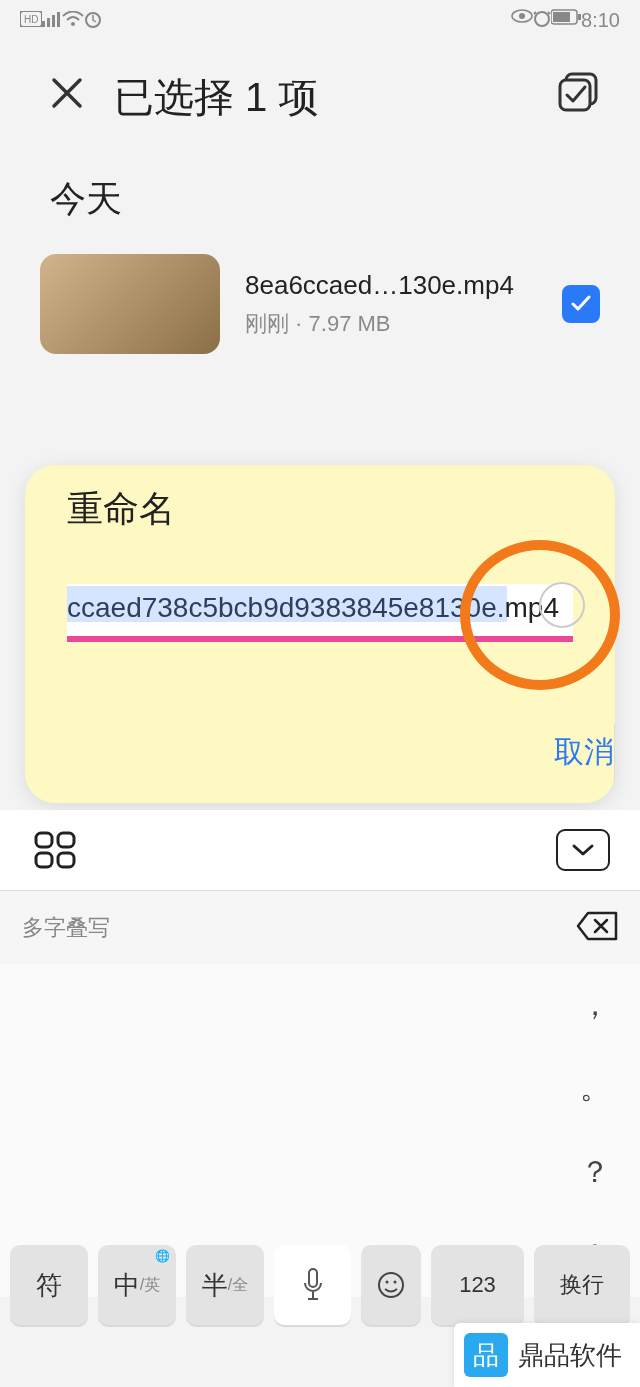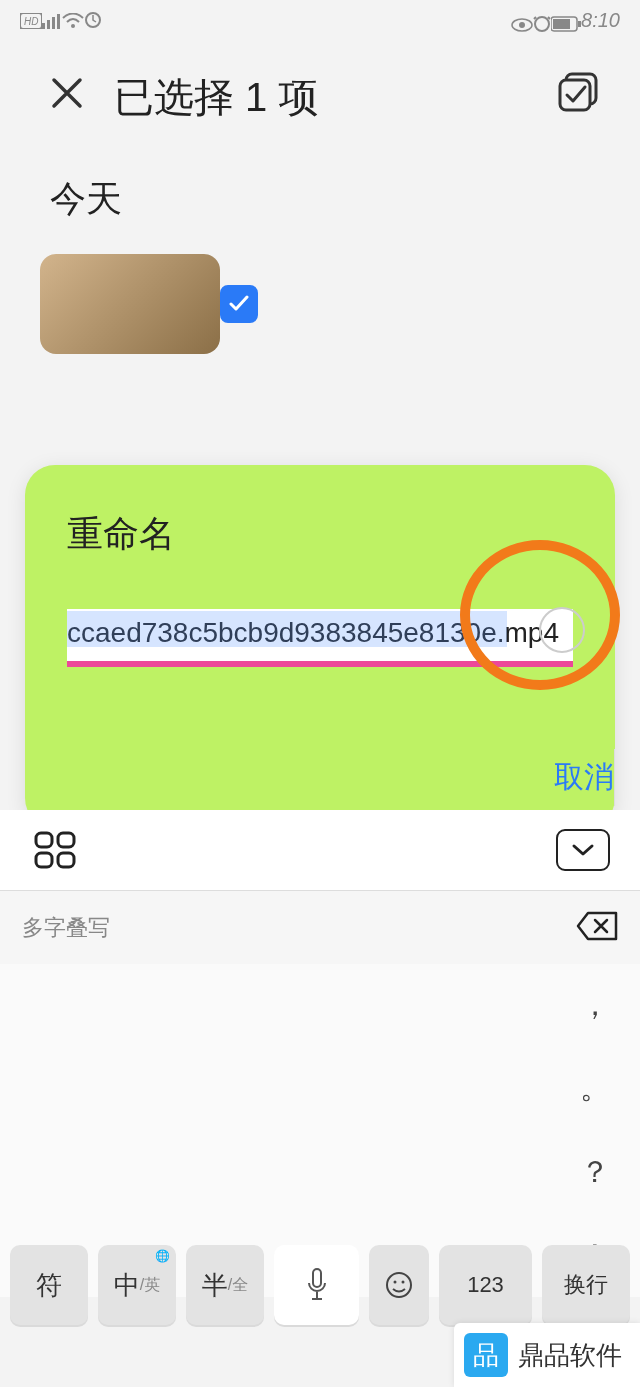--- a/index.html
+++ b/index.html
@@ -3,42 +3,42 @@
 <meta charset="utf-8">
 <style>
 * { box-sizing: border-box; margin: 0; padding: 0; }
 body {
   width: 640px; height: 1387px;
   font-family: -apple-system, "PingFang SC", "Helvetica Neue", Arial, sans-serif;
   background: #f3f3f3; position: relative; overflow: hidden;
 }
 
 .statusbar { height: 40px; display: flex; justify-content: space-between; align-items: center; padding: 0 20px; color: #888; font-size: 20px; }
-.statusbar .left, .statusbar .right { display: flex; align-items: flex-end; gap: 0; font-style: italic; }
+.statusbar .left, .statusbar .right { display: flex; align-items: flex-start; gap: 0; }
 .sb-icon { display: inline-flex; }
 
 .header { display: flex; align-items: flex-start; padding: 30px 40px 30px 50px; }
 .close-x { font-size: 44px; color: #333; }
 .header-title { font-size: 40px; color: #222; margin-left: 30px; font-weight: 500; }
 .select-all { margin-left: auto; }
 
 .section-heading { font-size: 36px; color: #222; padding: 20px 40px 20px 50px; font-weight: 500; }
 
 .files { padding: 0 40px; }
 .file-row { display: flex; align-items: center; padding: 10px 0; border-bottom: 1px solid rgba(0,0,0,0); margin-bottom: 30px; }
 .thumb { width: 180px; height: 100px; border-radius: 16px; background: linear-gradient(135deg,#d2b48c,#8b6f47); position: relative; overflow: hidden; }
 .thumb.grid { background:#eee; display:grid; grid-template-columns:1fr 1fr 1fr; }
 .thumb.grid div { background: linear-gradient(135deg,#c8b296,#7a6045); border:1px solid #fff; }
 .file-info { flex: 1; margin-left: 25px; }
 .file-name { font-size: 26px; color: #222; margin-bottom: 8px; }
 .file-meta { font-size: 22px; color: #8a8a8a; }
 .cbox { width: 38px; height: 38px; border-radius: 8px; border: 2px solid #bbb; display: flex; align-items: center; justify-content: center; }
 .cbox.checked { background: #2a7af7; border-color: #2a7af7; color: #fff; font-size: 24px; }
 
-.modal { position: absolute; left: 25px; right: 25px; top: 465px; background: #bef264; border-radius: 30px; padding: 45px 0 0 0; box-shadow: 0 4px 20px rgba(0,0,0,0.1); }
+.modal { position: absolute; left: 25px; right: 25px; top: 465px; background: #fef9c3; border-radius: 30px; padding: 20px 0 0 0; box-shadow: 0 4px 20px rgba(0,0,0,0.1); }
 .modal-title { font-size: 36px; color: #222; padding: 0 42px 30px 42px; font-weight: 500; }
 .input-wrap { padding: 20px 42px 10px 42px; position: relative; }
 .rename-input { width: 100%; border: none; border-bottom: 6px solid #ec4899; font-size: 28px; padding: 8px 0 12px 0; outline: none; color: #222; }
 .input-sel { position:absolute; left:42px; top:22px; height:36px; width:440px; background:rgba(90,150,255,0.25); pointer-events:none; }
 .clear-circle { position: absolute; right: 30px; top: 18px; width: 46px; height: 46px; border-radius: 50%; border: 2px solid #ccc; }
 .modal-actions { display: flex; margin-top: 50px; border-top: 0; }
 .modal-btn { flex: 1; text-align: right; font-size: 30px; color: #2a7af7; padding: 30px 0; font-weight: 500; }
 .modal-divider { width: 1px; background: #ddd; margin: 22px 0; }
 
 .annot { position: absolute; width: 160px; height: 150px; border: 10px solid #f27a1a; border-radius: 50%; top: 540px; left: 460px; pointer-events: none; }
@@ -135,20 +135,24 @@
         <path d="M11 25 l6 6 l12 -14" stroke="#333" stroke-width="3" fill="none" stroke-linecap="round" stroke-linejoin="round"></path>
       </svg>
   </span>
 </div>
 
 <div class="section-heading">今天</div>
 
 <div class="files">
   <div class="file-row">
     <div class="thumb"></div>
+    <div class="file-info">
+      <div class="file-name">8ea6ccaed…130e.mp4</div>
+      <div class="file-meta">刚刚 · 7.97 MB</div>
+    </div>
     <div class="cbox checked">
       <svg width="22" height="18" viewBox="0 0 22 18">
           <path d="M3 9 l5 5 l11 -12" stroke="#fff" stroke-width="3" fill="none" stroke-linecap="round" stroke-linejoin="round"></path>
         </svg>
     </div>
   </div>
 </div>
 
 <div class="modal">
   <div class="modal-title">重命名</div>
@@ -223,21 +227,21 @@
     <svg width="30" height="30" viewBox="0 0 30 30">
         <circle cx="15" cy="15" r="12" fill="none" stroke="#444" stroke-width="2"></circle>
         <circle cx="11" cy="12" r="1.5" fill="#444"></circle>
         <circle cx="19" cy="12" r="1.5" fill="#444"></circle>
         <path d="M9 19 q6 5 12 0" stroke="#444" stroke-width="2" fill="none"></path>
       </svg>
   </div>
   <div class="key" style="width:93px">
       <span style="font-size:22px">123</span>
     </div>
-  <div class="key" style="width:88px">
+  <div class="key" style="width:96px">
       <span style="font-size:22px">换行</span>
     </div>
 </div>
 
 <div class="watermark">
   <div class="wm-logo">品</div>
   <div class="wm-text">鼎品软件</div>
 </div>
 
 </body></html>

